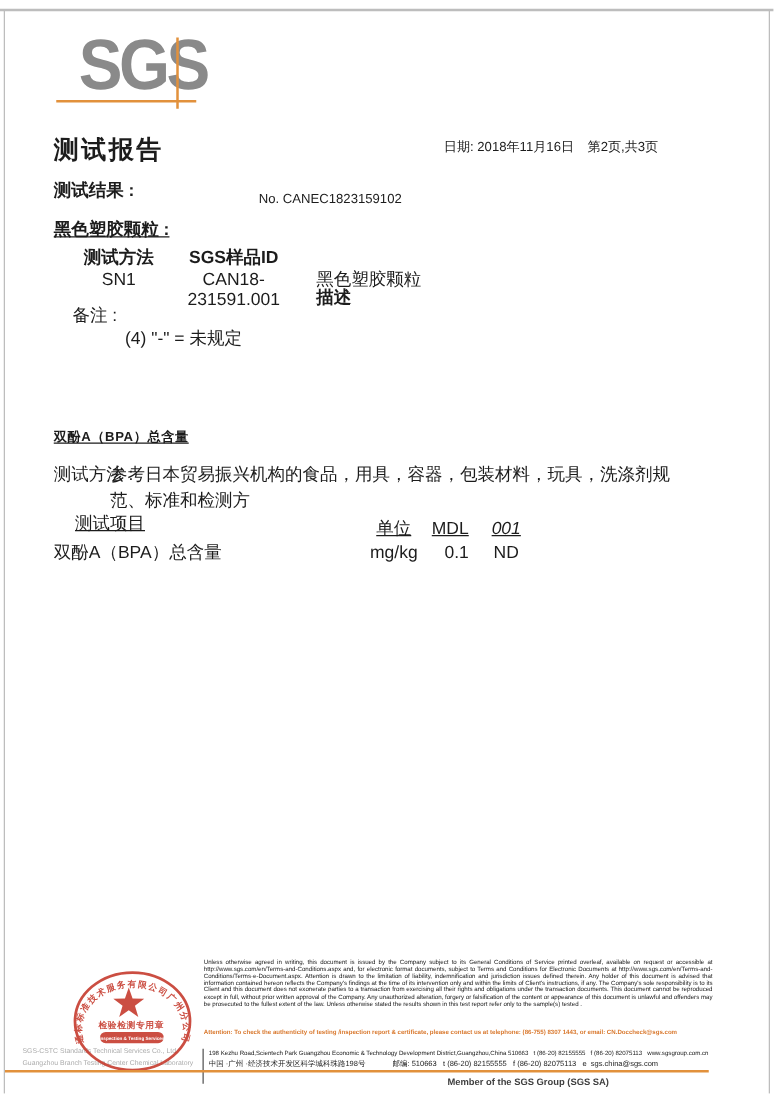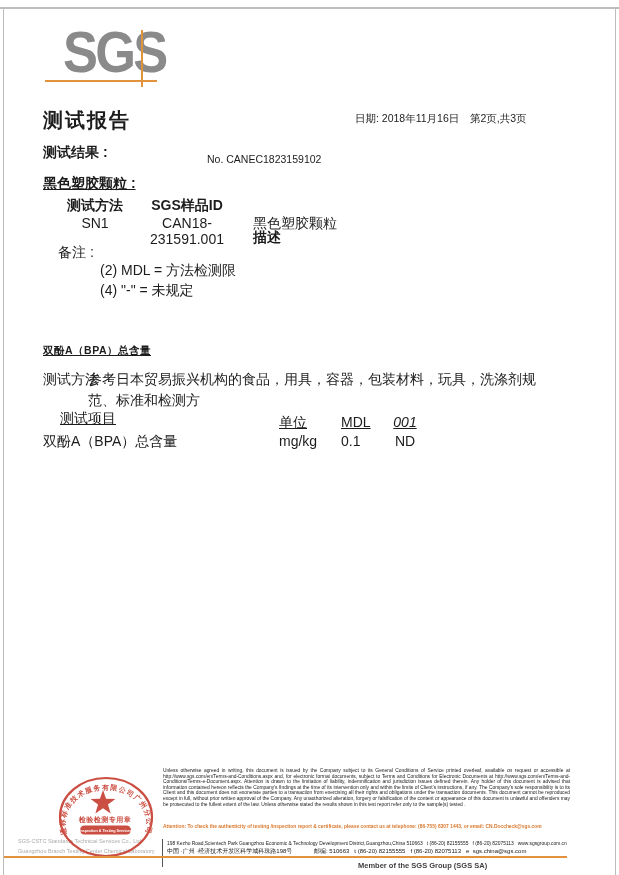--- a/index.html
+++ b/index.html
@@ -18,22 +18,22 @@
   
   .logo-text{
     position:absolute;left:63px;top:24px;font-size:57px;font-weight:bold;color:#8a8a8a;
     letter-spacing:-3px;line-height:1;transform:scaleX(0.92);transform-origin:left top;
   }
   .orange{background:#e2913c;}
   
   .col-1{left:45px;width:100px;text-align:center;}
   .col-2{left:128px;width:118px;text-align:center;}
   .col-3{left:253px;}
-  .rcol-unit{left:279px;width:38px;}
-  .rcol-mdl{left:341px;width:34px;text-align:left;}
+  .rcol-unit{left:296px;width:38px;text-align:center;}
+  .rcol-mdl{left:341px;width:34px;text-align:right;}
   .rcol-001{left:388px;width:34px;text-align:center;}
   
   .legal{
     position:absolute;left:163px;top:768px;width:407px;
     font-size:4.9px;line-height:5.6px;text-align:justify;color:#1a1a1a;
   }
   .attention{
     position:absolute;left:163px;top:824px;width:407px;
     font-size:4.9px;line-height:5.9px;font-weight:bold;color:#d9782d;
   }
@@ -68,21 +68,20 @@
     <div class="abs b f10 col-1" style="top:197px;">测试方法</div>
     <div class="abs b f10 col-2" style="top:197px;">SGS样品ID</div>
     <div class="abs b f10 col-3" style="top:197px;margin-top:32px;">描述</div>
     <div class="abs f10 col-1" style="top:215px;">SN1</div>
     <div class="abs f10 col-2" style="top:215px;">CAN18-231591.001</div>
     <div class="abs f10 col-3" style="top:215px;">黑色塑胶颗粒</div>
   </div>
 
   <div class="abs f10" style="left:58px;top:244px;">备注 :</div>
   <div class="abs f10" style="left:100px;top:261px;line-height:19.5px;">
-    <div>(2) MDL = 方法检测限</div>
     <div>(4) "-" = 未规定</div>
   </div>
 
   <div class="abs b u" style="left:43px;top:344px;font-size:10.5px;letter-spacing:0.5px;">双酚A（BPA）总含量</div>
   <div class="abs f10" style="left:43px;top:371px;">测试方法 :</div>
   <div class="abs f10" style="left:88px;top:369px;width:472px;line-height:21px;">
     <div>参考日本贸易振兴机构的食品，用具，容器，包装材料，玩具，洗涤剂规范、标准和检测方</div>
   </div>
 
   <div>

